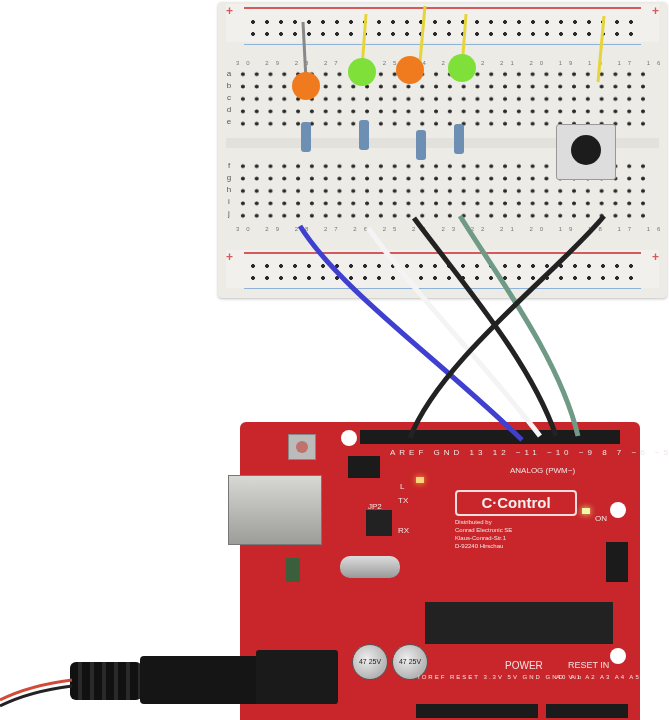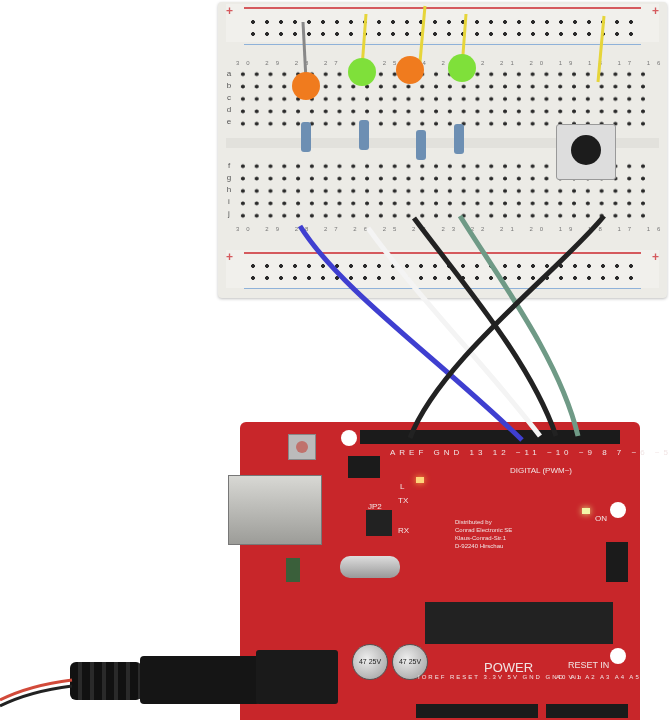--- a/index.html
+++ b/index.html
@@ -68,46 +68,47 @@
     <div class="abs" style="left:14px;top:10px;width:30px;height:30px;border-radius:50%;background:#1c1c1c"></div>
   </div>
 </div>
 
 <div class="abs ard">
   <div class="mhole" style="left:101px;top:8px"></div>
   <div class="mhole" style="left:370px;top:80px"></div>
   <div class="mhole" style="left:370px;top:226px"></div>
   <div class="hdr" style="left:120px;top:8px;width:260px"></div>
   <div class="silk" style="left:150px;top:26px;letter-spacing:4px">AREF GND 13 12 ~11 ~10 ~9 8 7 ~6 ~5 4 ~3 2 1 0</div>
-  <div class="silk" style="left:270px;top:44px">DIGITAL (PWM~)</div>
+  <div class="silk" style="left:270px;top:44px">ANALOG (PWM~)</div>
   <div class="abs" style="left:48px;top:12px;width:26px;height:24px;background:#bbb;border:1px solid #888">
       <div class="abs" style="left:7px;top:6px;width:12px;height:12px;border-radius:50%;background:#c0726c"></div>
     </div>
   <div class="hdr" style="left:108px;top:34px;width:32px;height:22px"></div>
   <div class="silk" style="left:128px;top:80px">JP2</div>
+  <div class="logo">C·Control</div>
   <div class="silk" style="left:215px;top:96px;font-size:6px;line-height:8px">
     <div>Distributed by</div>
     <div>Conrad Electronic SE</div>
     <div>Klaus-Conrad-Str.1</div>
     <div>D-92240 Hirschau</div>
   </div>
   <div class="silk" style="left:160px;top:60px">L</div>
   <div class="silk" style="left:158px;top:74px">TX</div>
   <div class="silk" style="left:158px;top:104px">RX</div>
   <div class="silk" style="left:355px;top:92px">ON</div>
   <div class="abs" style="left:176px;top:55px;width:8px;height:6px;background:#ffd37a;box-shadow:0 0 6px #ffb347"></div>
   <div class="abs" style="left:342px;top:86px;width:8px;height:6px;background:#f3f7a8;box-shadow:0 0 6px #e6ff8f"></div>
   <div class="chip" style="left:126px;top:88px;width:26px;height:26px"></div>
   <div class="abs" style="left:100px;top:134px;width:60px;height:22px;border-radius:10px;background:linear-gradient(#ddd,#999)"></div>
   <div class="chip" style="left:185px;top:180px;width:188px;height:42px"></div>
   <div class="hdr" style="left:366px;top:120px;width:22px;height:40px"></div>
   <div class="cap" style="left:112px;top:222px">47 25V</div>
   <div class="cap" style="left:152px;top:222px">47 25V</div>
   <div class="abs" style="left:46px;top:136px;width:14px;height:24px;background:#3a5f3a"></div>
-  <div class="silk" style="left:244px;top:238px;font-size:13px">POWER</div>
+  <div class="silk" style="left:265px;top:238px;font-size:10px">POWER</div>
   <div class="silk" style="left:328px;top:238px;font-size:9px">RESET IN</div>
   <div class="silk" style="left:178px;top:252px;font-size:6px;letter-spacing:2px">IOREF RESET 3.3V 5V GND GND Vin</div>
   <div class="silk" style="left:316px;top:252px;font-size:6px;letter-spacing:2px">A0 A1 A2 A3 A4 A5</div>
   <div class="hdr" style="left:176px;top:282px;width:122px"></div>
   <div class="hdr" style="left:306px;top:282px;width:82px"></div>
 </div>
 
 <div class="abs usb"></div>
 
 <div class="abs" style="left:70px;top:662px;width:72px;height:38px;background:repeating-linear-gradient(90deg,#111 0 8px,#2a2a2a 8px 12px);border-radius:6px"></div>

